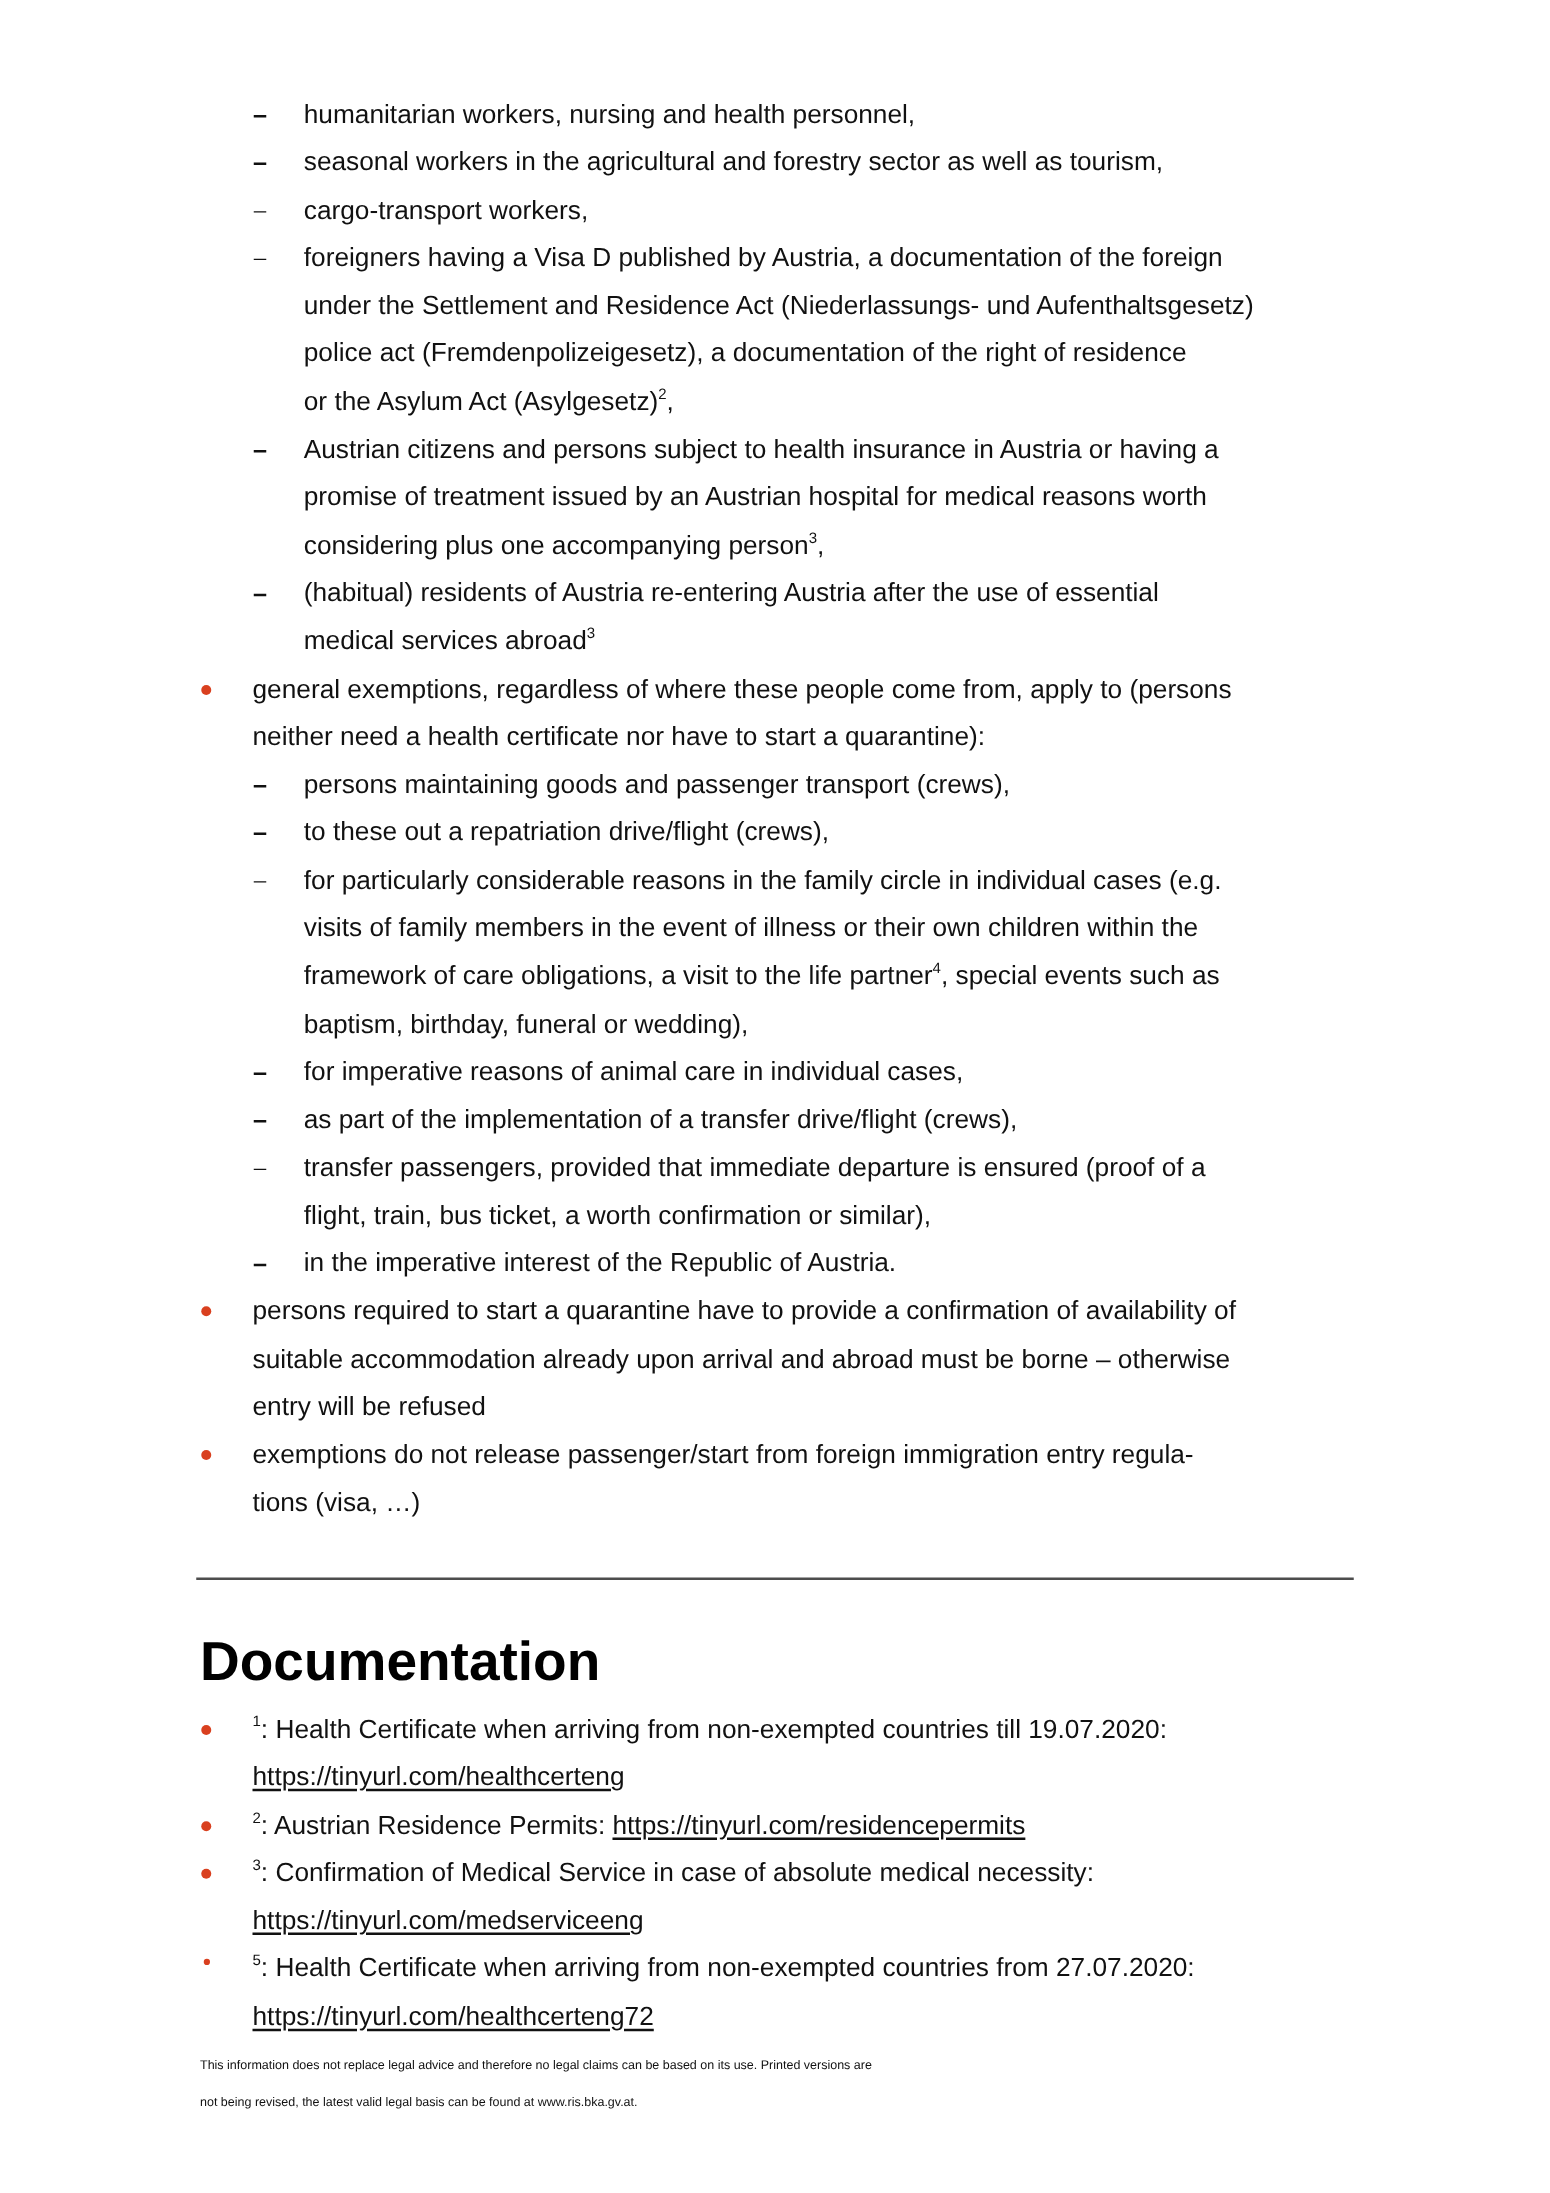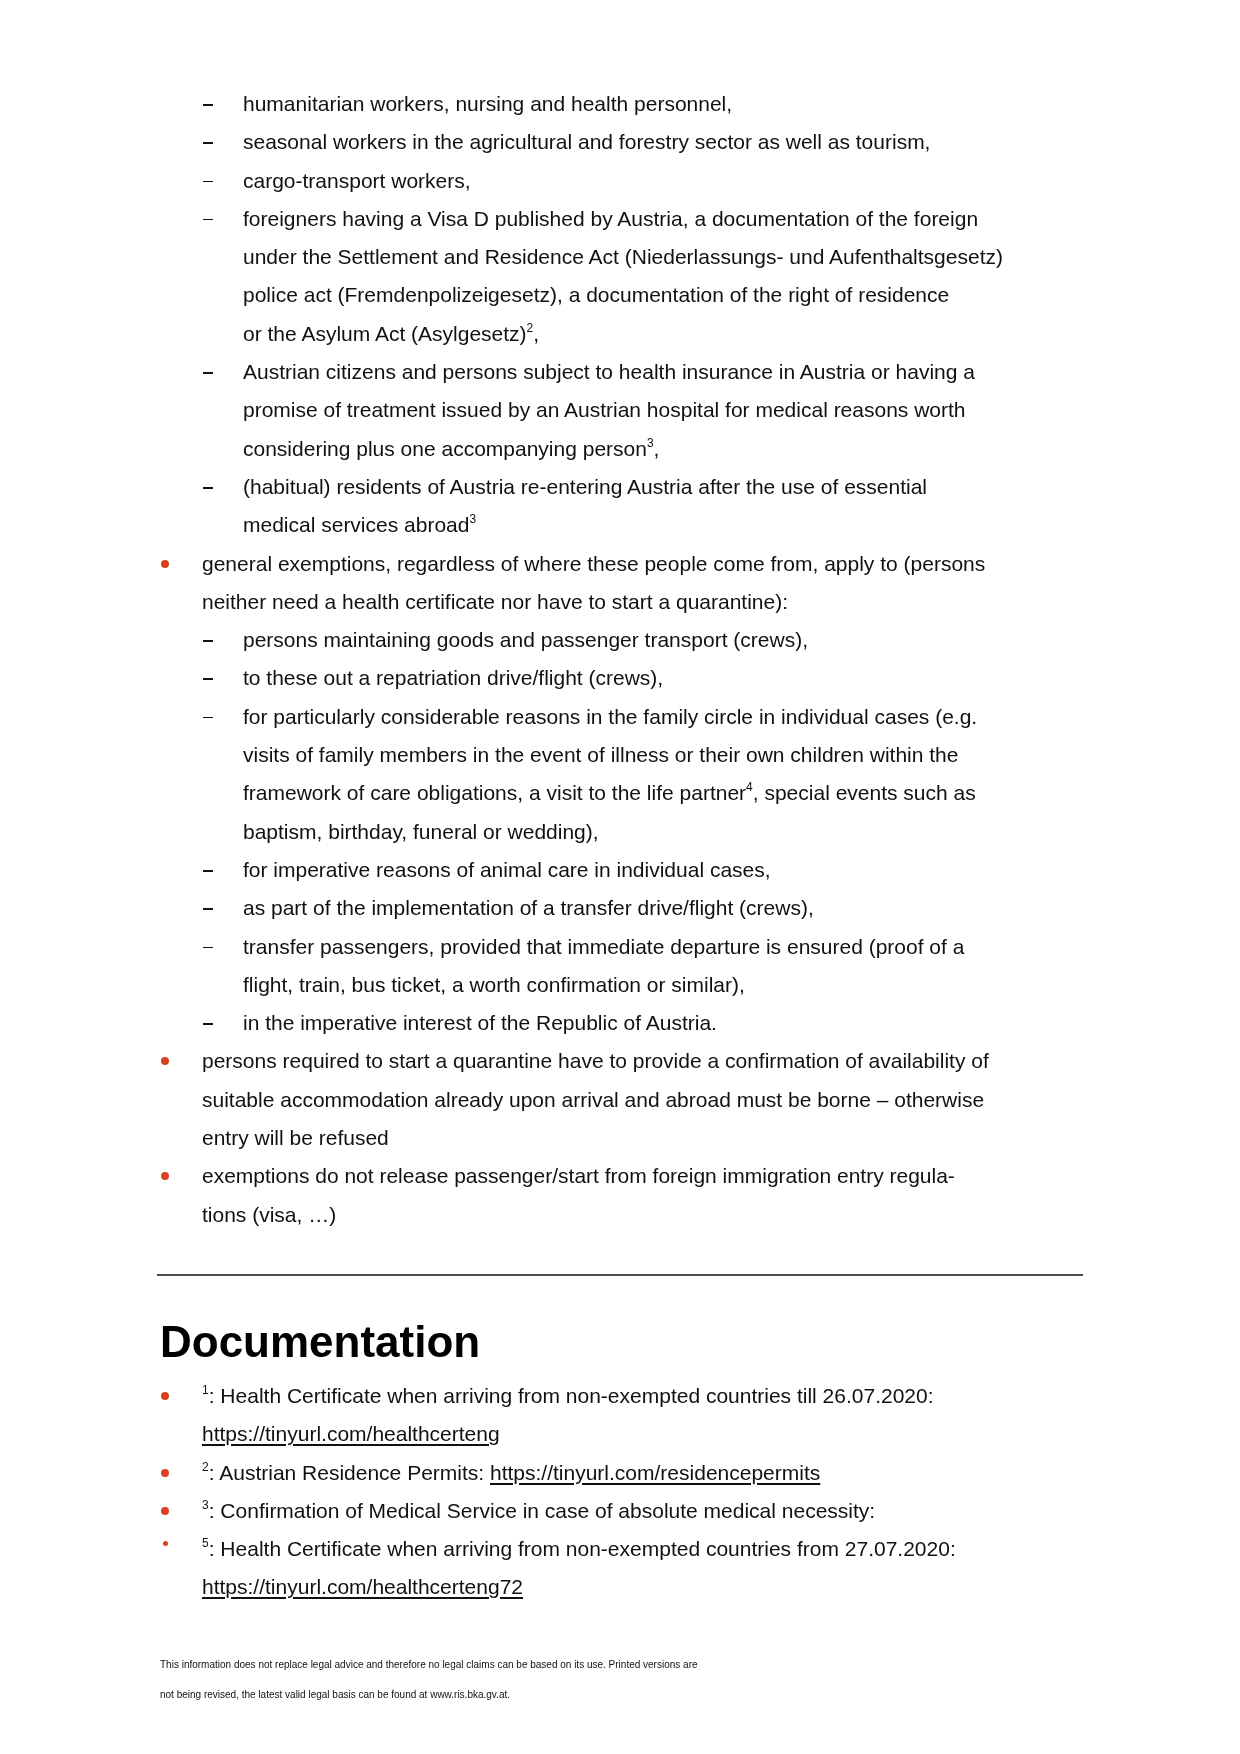--- a/index.html
+++ b/index.html
@@ -1,18 +1,18 @@
 <!DOCTYPE html>
 <html><head>
 <meta charset="utf-8">
 <style>
   html, body { margin: 0; padding: 0; background: #ffffff; }
   body { width: 1240px; height: 1754px; position: relative; overflow: hidden;
          font-family: "Liberation Sans", "DejaVu Sans", sans-serif; color: #111111; }
-  .page { position: absolute; left: 0; top: 16px; width: 1240px; height: 1424px; }
+  .page { position: absolute; left: 0; top: 4px; width: 1240px; height: 1424px; }
   .block { position: absolute; left: 0; width: 1240px; }
   .line { position: relative; height: 38.3px; line-height: 38.3px; font-size: 21px; white-space: nowrap; }
   .txt-l1 { position: absolute; left: 202px; }
   .txt-l2 { position: absolute; left: 243px; }
   .bullet { position: absolute; left: 161px; top: 15px; width: 8px; height: 8px; border-radius: 50%; }
   .bullet.small { width: 5px; height: 5px; left: 163px; top: 11px; }
   .dash { position: absolute; left: 203px; top: 0; width: 12px; }
   .dash::before { content: ""; position: absolute; left: 0; top: 19px; width: 10px; height: 1.6px; background: #111; }
   sup { font-size: 12px; line-height: 0; position: relative; top: -1px; }
   .rule { position: absolute; left: 157px; top: 1258px; width: 926px; height: 2px; background: #4d4d4d; }
@@ -164,36 +164,39 @@
   </div>
 
   <div class="rule"></div>
 
   <div class="heading">Documentation</div>
 
   <div class="block" style="top:1361px;">
     <div>
       <div class="line">
           <span class="bullet" style="background:#d9401f;"></span>
-        <span class="txt-l1"><sup>1</sup><span>: Health Certificate when arriving from non-exempted countries till 26.07.2020:</span></span>
+        <span class="txt-l1"><sup>1</sup><span>: Health Certificate when arriving from non-exempted countries till 19.07.2020:</span></span>
         </div>
       <div class="line">
           <span class="txt-l1 link">https://tinyurl.com/healthcerteng</span>
         </div>
     </div>
     <div>
       <div class="line">
           <span class="bullet" style="background:#d9401f;"></span>
         <span class="txt-l1"><sup>2</sup><span style="white-space:pre;">: Austrian Residence Permits: </span><span class="link">https://tinyurl.com/residencepermits</span></span>
         </div>
     </div>
     <div>
       <div class="line">
           <span class="bullet" style="background:#d9401f;"></span>
         <span class="txt-l1"><sup>3</sup><span>: Confirmation of Medical Service in case of absolute medical necessity:</span></span>
+        </div>
+      <div class="line">
+          <span class="txt-l1 link">https://tinyurl.com/medserviceeng</span>
         </div>
     </div>
     <div>
       <div class="line">
           <span class="bullet small" style="background:#d9401f;"></span>
         <span class="txt-l1"><sup>5</sup><span>: Health Certificate when arriving from non-exempted countries from 27.07.2020:</span></span>
         </div>
       <div class="line">
           <span class="txt-l1 link">https://tinyurl.com/healthcerteng72</span>
         </div>

